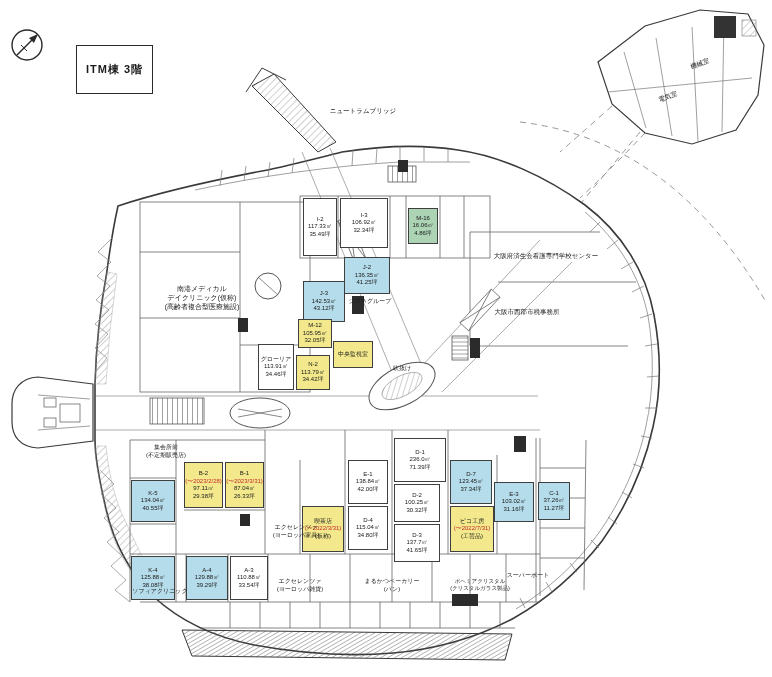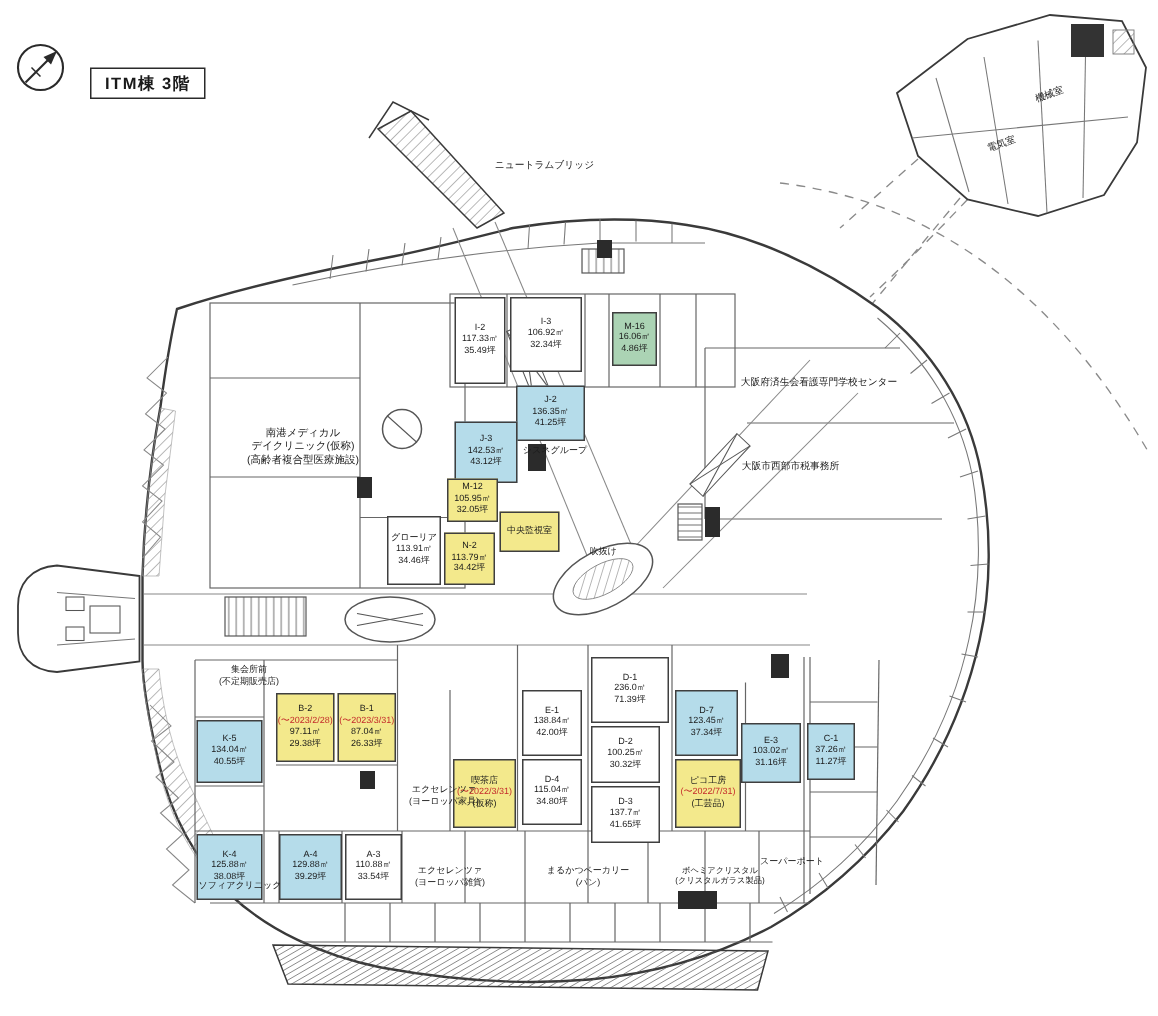--- a/index.html
+++ b/index.html
@@ -7,21 +7,21 @@
   .stage{position:relative;width:772px;height:677px;background:#ffffff;overflow:hidden;
          font-family:"Liberation Sans","DejaVu Sans",sans-serif;color:#1a1a1a;}
   .stage svg{position:absolute;left:0;top:0;}
   .layer{position:absolute;left:0;top:0;width:772px;height:677px;}
   .room{position:absolute;border:1px solid #3f3f3f;box-sizing:border-box;display:flex;flex-direction:column;
         align-items:center;justify-content:center;text-align:center;font-size:6px;line-height:1.25;
         padding:1px;overflow:hidden;}
   .room .rl{white-space:nowrap;}
   .room .red{color:#c42b2b;}
   .flabel{position:absolute;text-align:center;white-space:nowrap;line-height:1.3;}
-  .title-box{position:absolute;left:60px;top:45px;border:1.5px solid #2a2a2a;padding:2px 9px;
+  .title-box{position:absolute;left:76px;top:45px;border:1.5px solid #2a2a2a;padding:16px 9px;
              font-size:11px;font-weight:bold;letter-spacing:1px;background:#fff;}
   .compass{position:absolute;left:9px;top:27px;}
 </style>
 </head>
 <body>
 
 <div class="stage">
 
   <svg width="772" height="677" viewBox="0 0 772 677">
     <defs>

